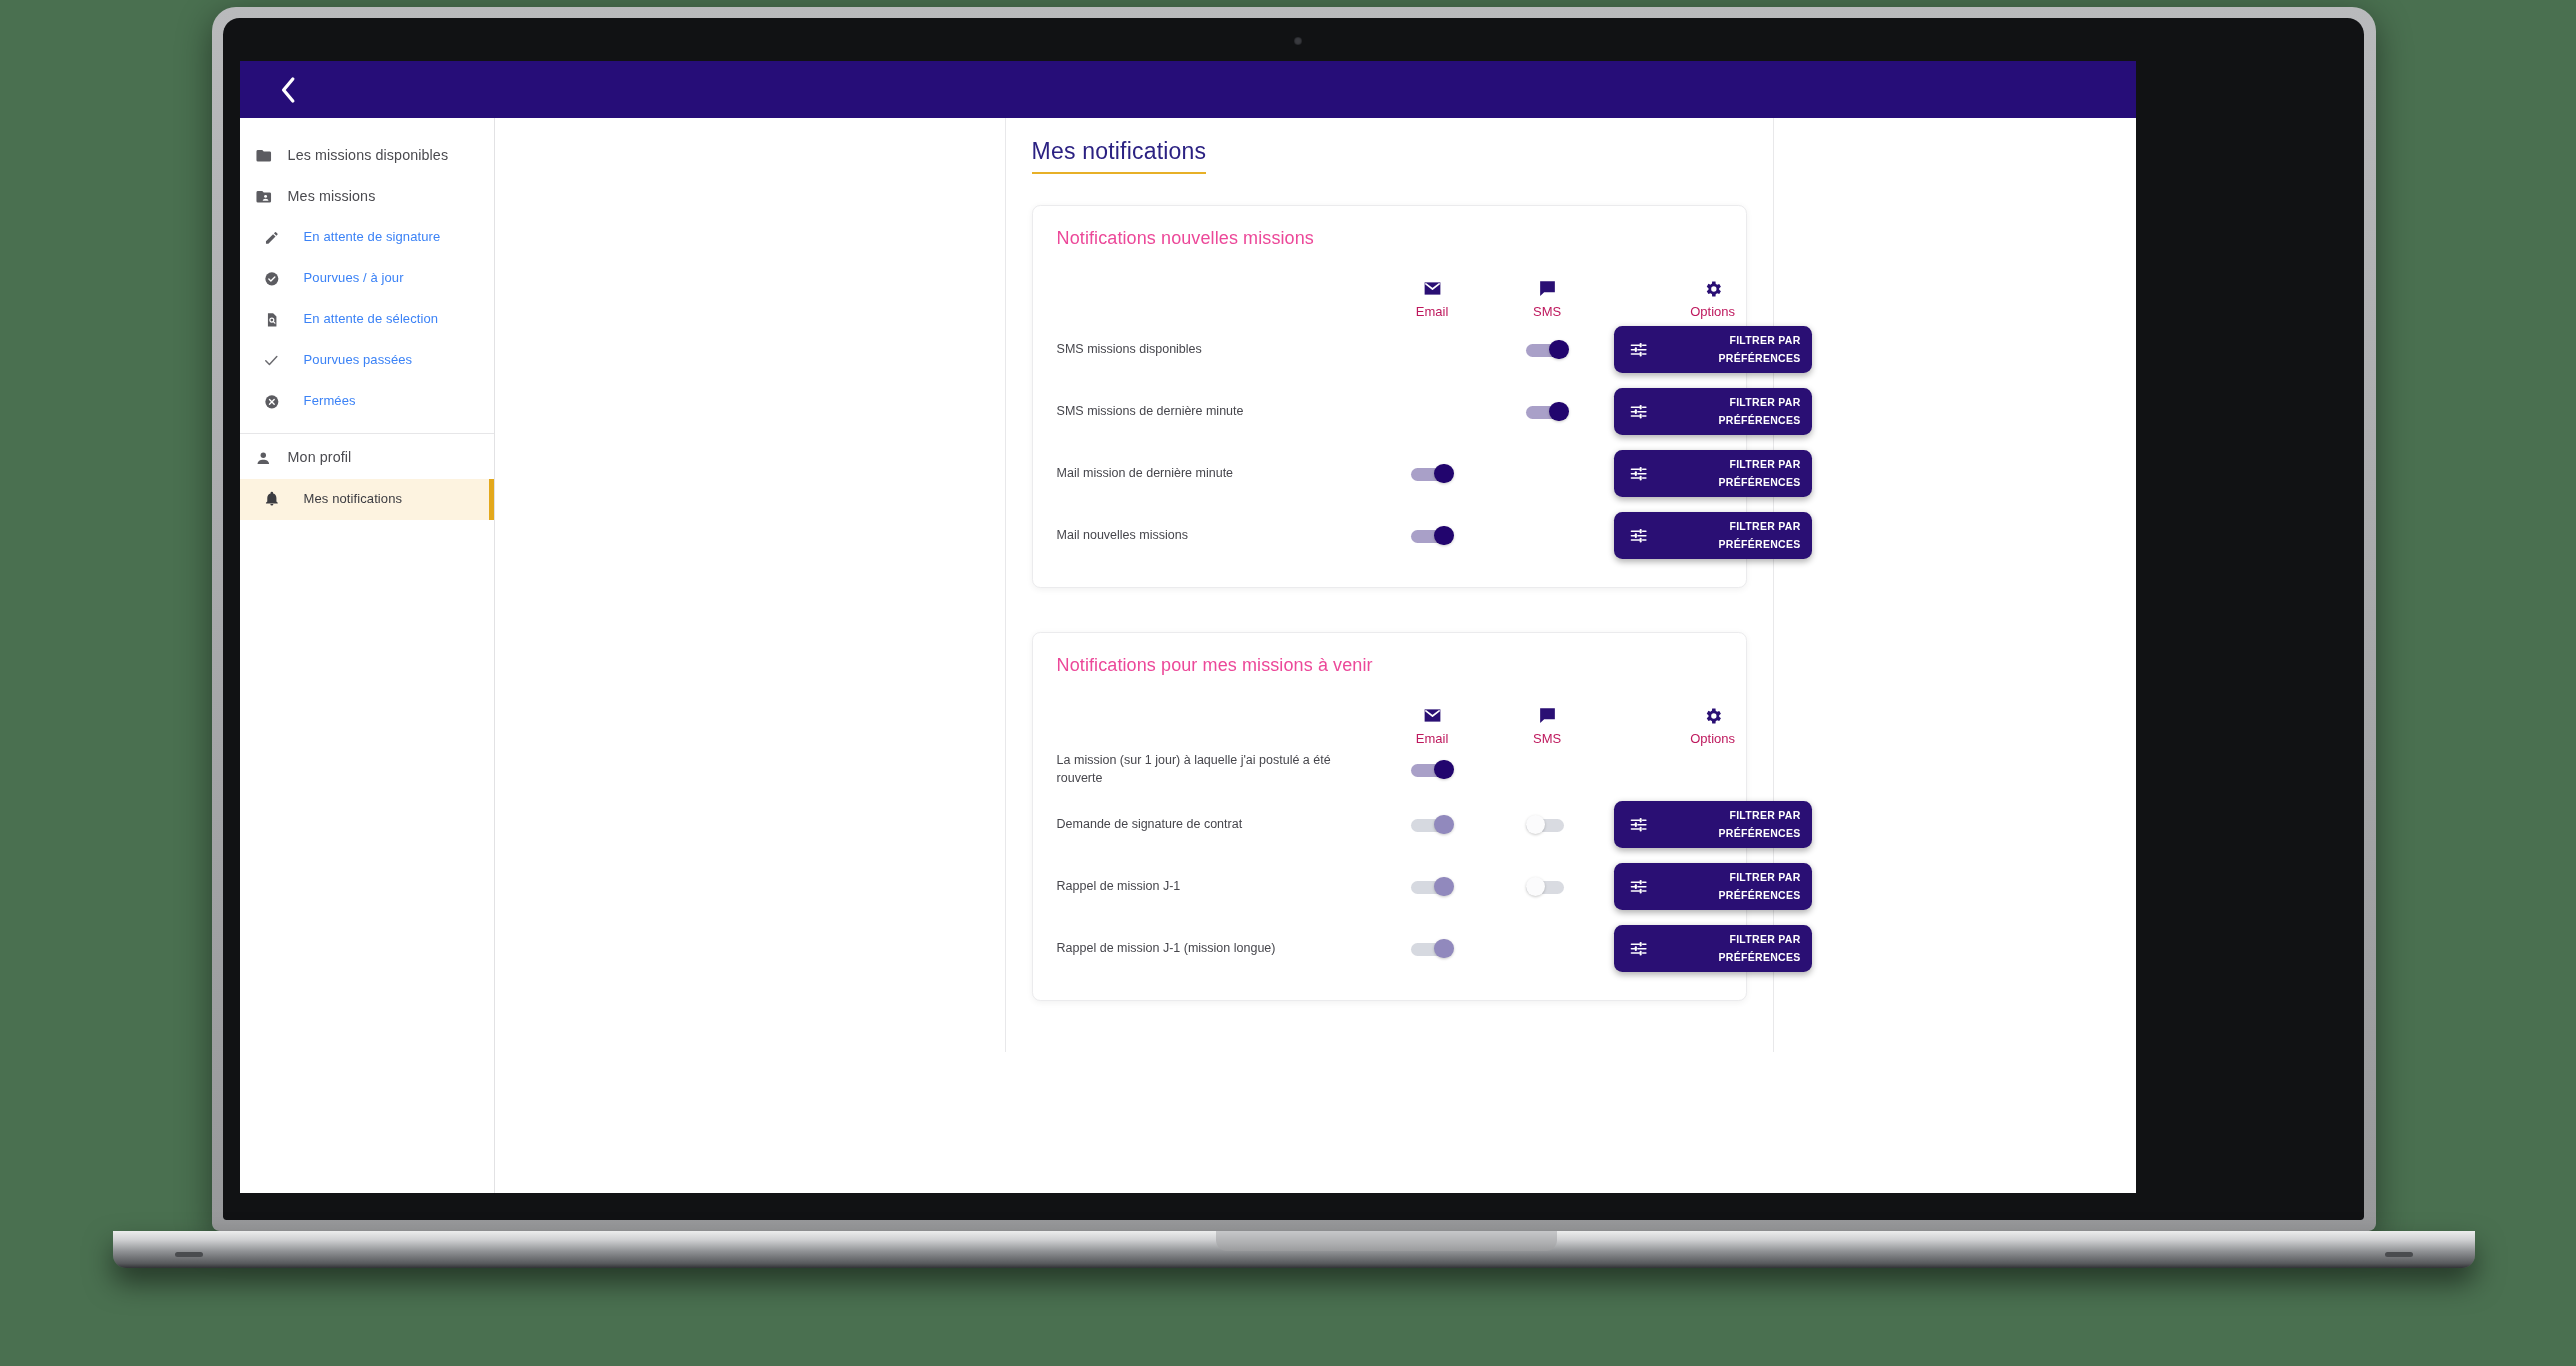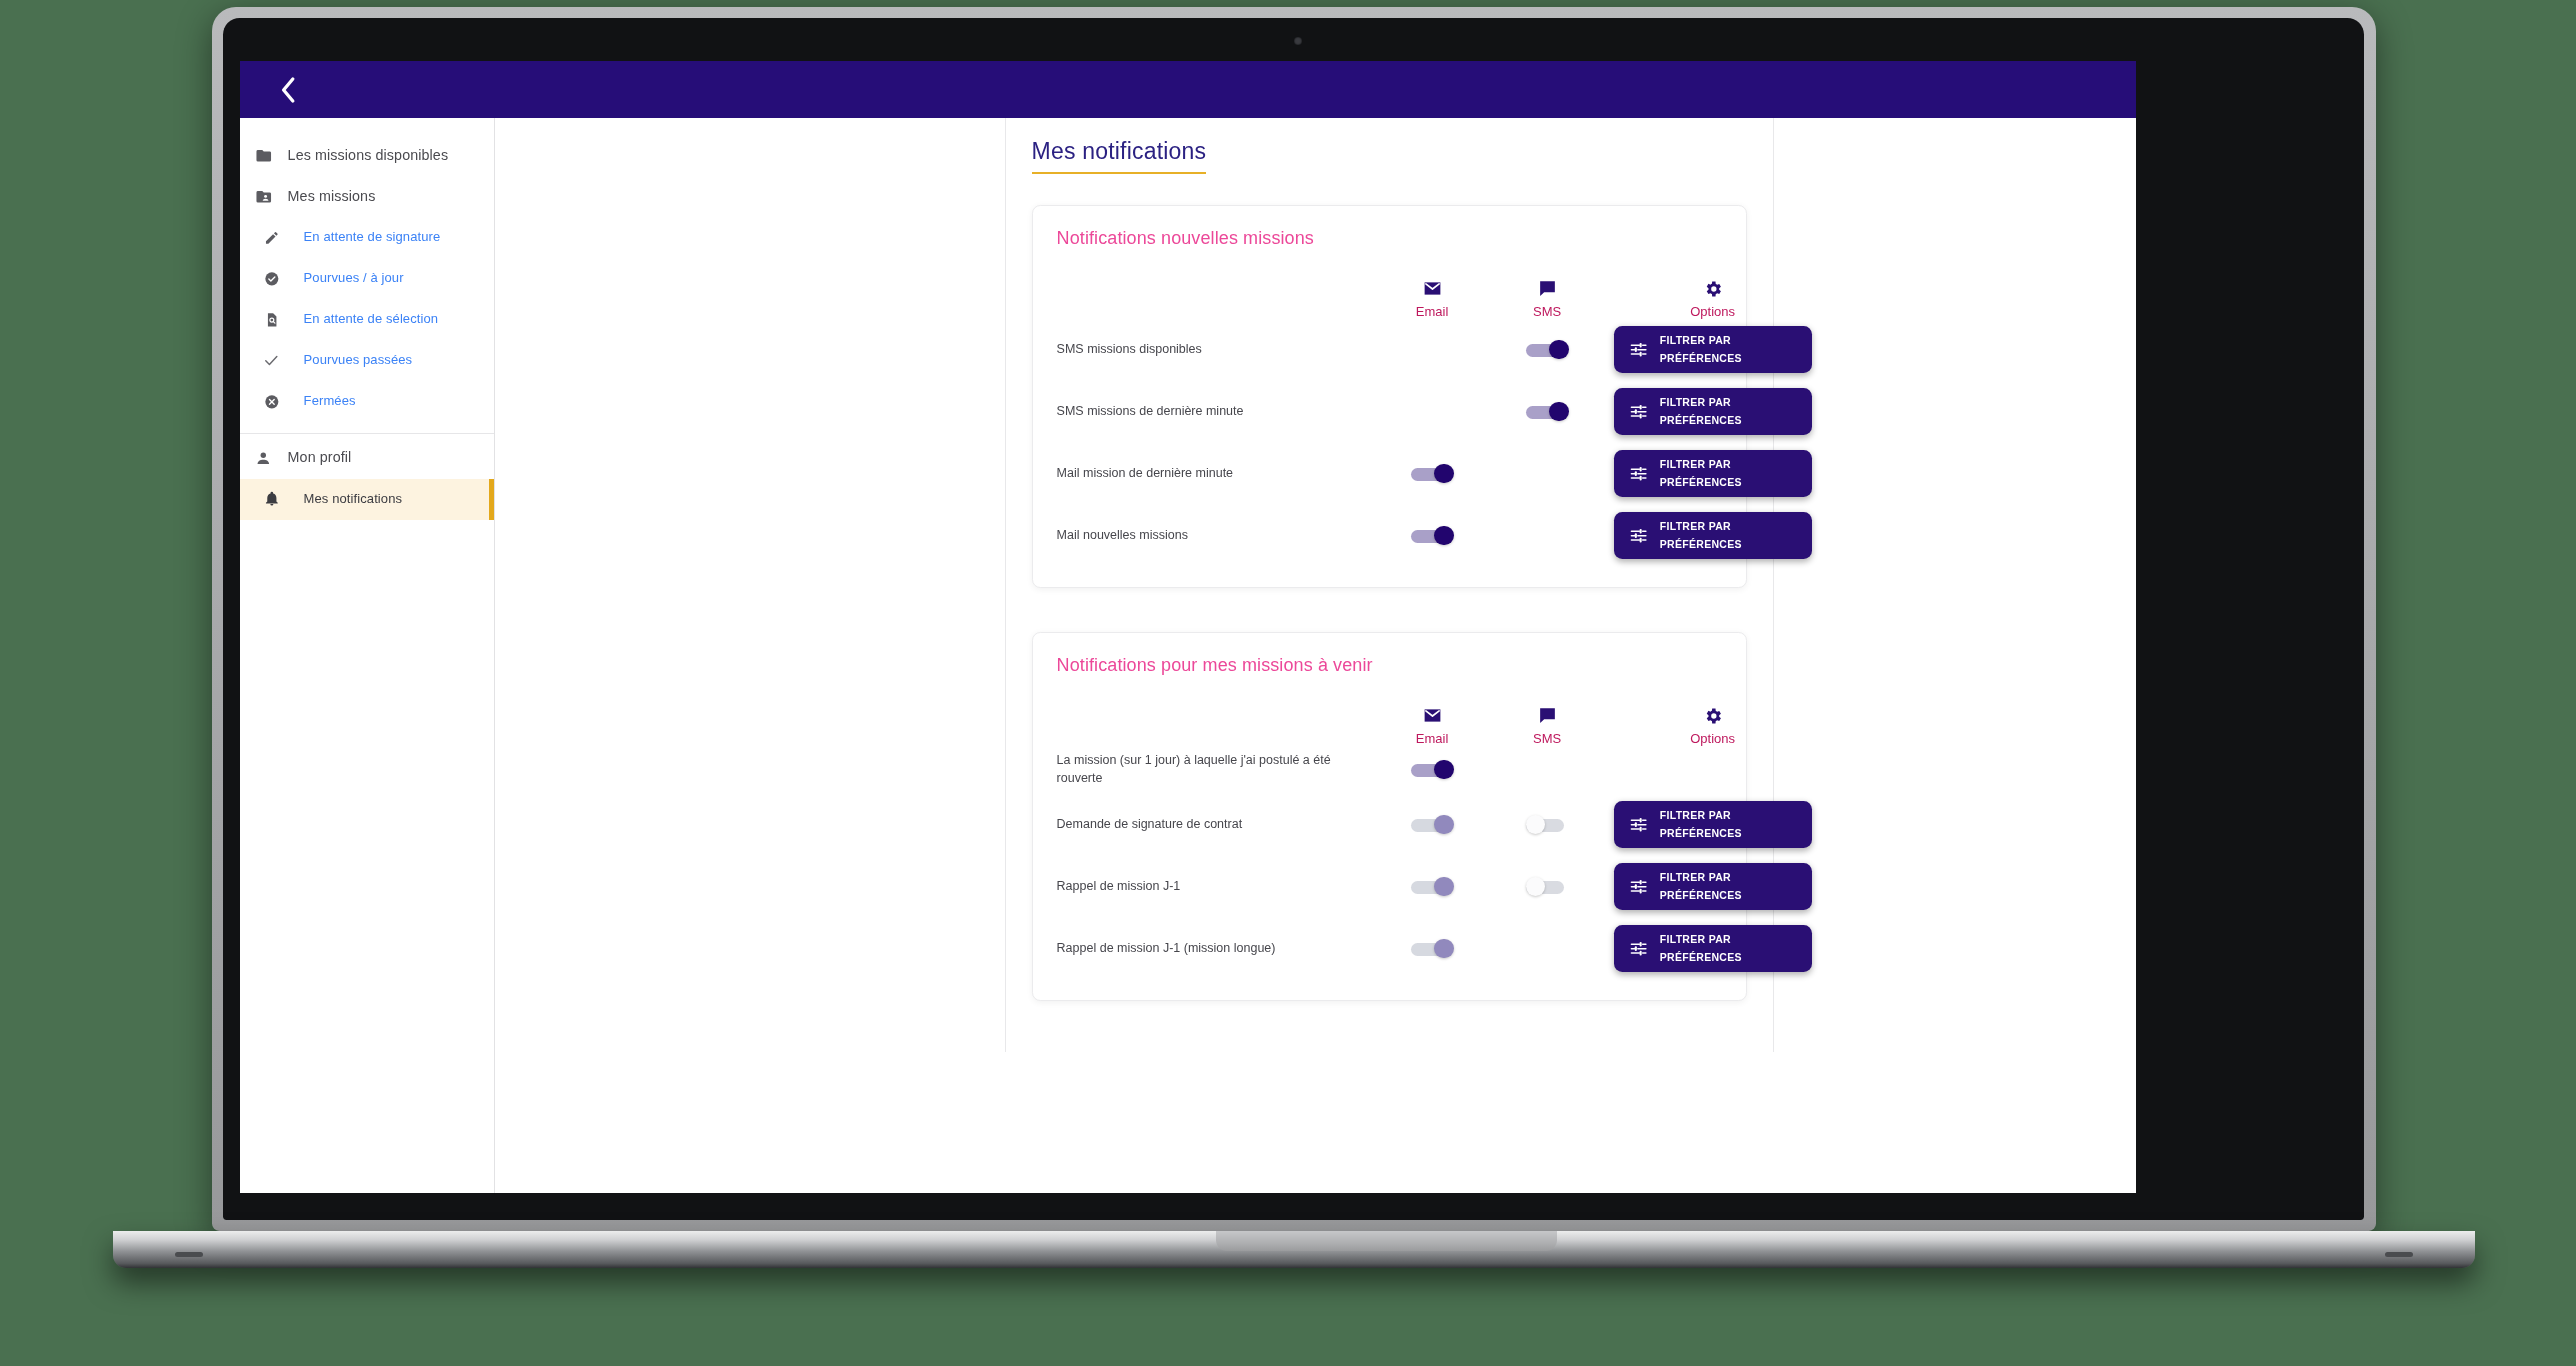--- a/index.html
+++ b/index.html
@@ -149,21 +149,21 @@
 
   
   .filter-btn{
     width:198px;min-height:47px;background:#2a0f74;border-radius:8.3px;border:none;
     display:flex;align-items:center;gap:9.2px;padding:6.4px 11px 6.4px 13px;box-sizing:border-box;
     cursor:pointer;box-shadow:0 2.8px 6.4px rgba(0,0,0,.30);
   }
   .filter-btn .fico{min-width:24px;display:flex;align-items:center;justify-content:center;}
   .filter-btn .ftxt{
     flex:1;color:#ffffff;font-size:10.5px;font-weight:bold;line-height:1.65;
-    letter-spacing:0.3px;text-align:left;
+    letter-spacing:0.3px;text-align:right;
   }
   .btn-ph{width:198px;height:47px;visibility:hidden;}
 
   
   .lock-badge{
     position:absolute;right:39px;bottom:168px;width:41px;height:42px;
     display:flex;align-items:center;justify-content:center;cursor:pointer;
   }
 </style>
 </head>

